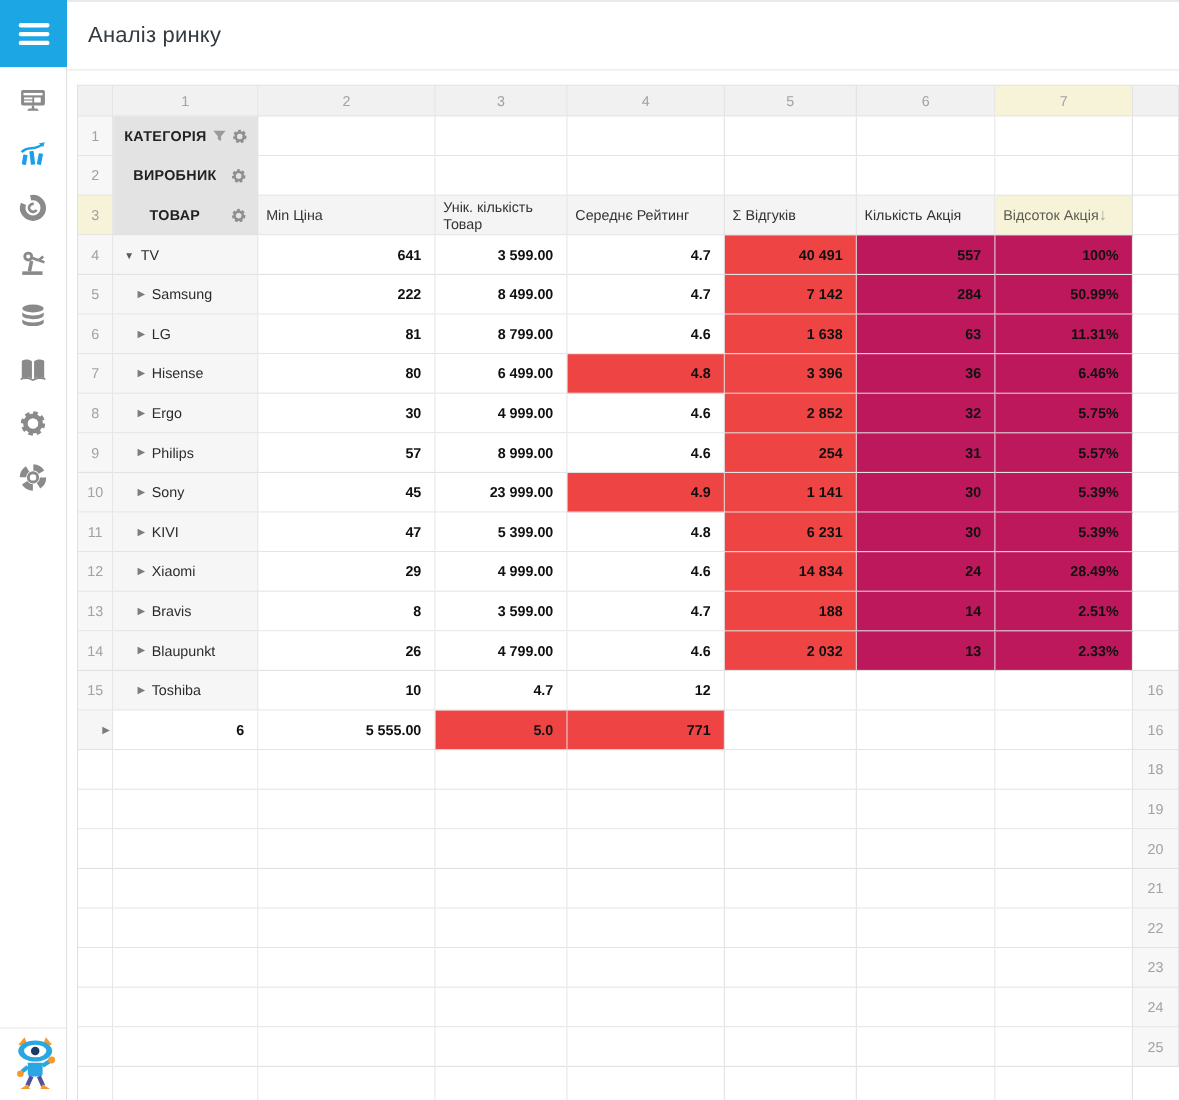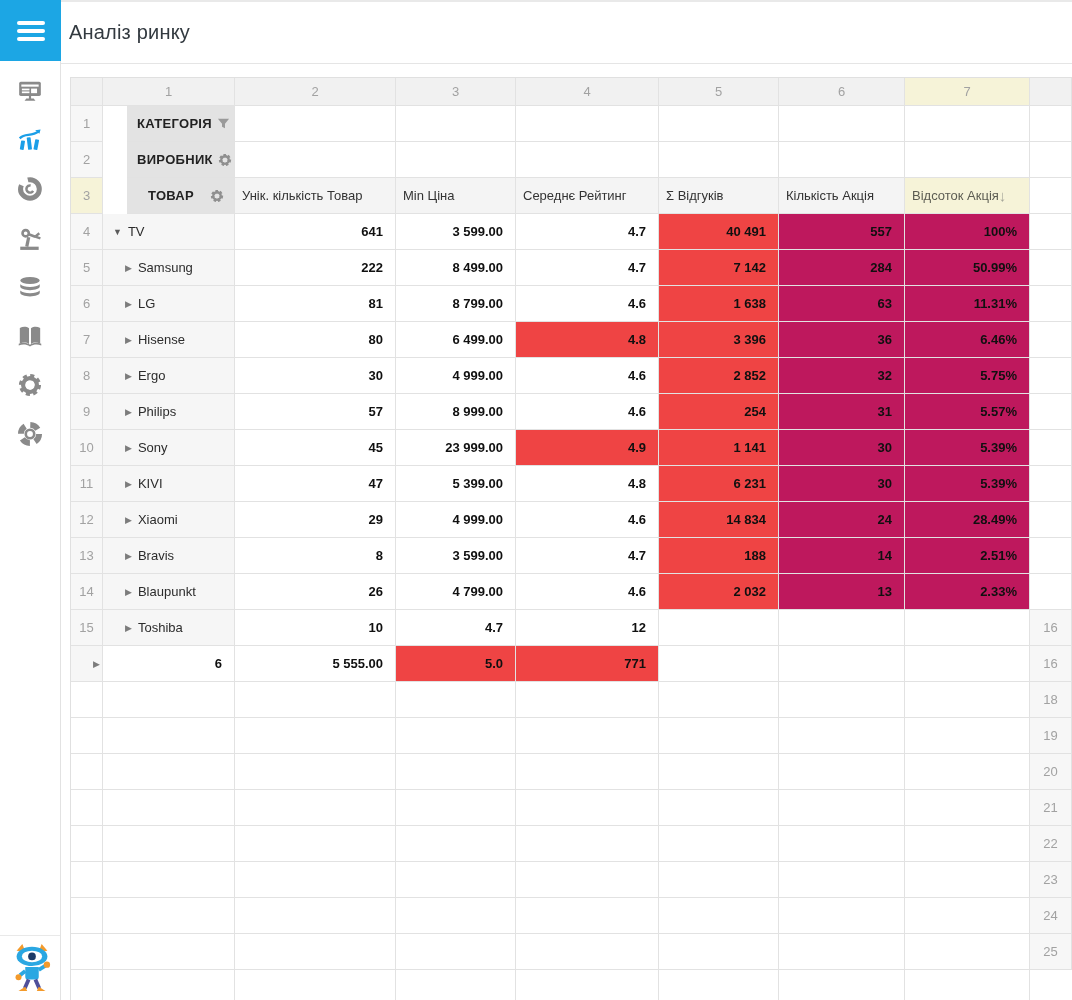--- a/index.html
+++ b/index.html
@@ -14,36 +14,36 @@
   .logo-btn { width: 61px; height: 61px; background: #1ca6e4; display: flex;
     align-items: center; justify-content: center; cursor: pointer; flex: 0 0 61px; }
   .hamburger { width: 28px; }
   .hamburger span { display: block; height: 4px; background: #fff; border-radius: 2px; margin: 4px 0; }
   .nav { display: flex; flex-direction: column; align-items: center; gap: 23px; padding-top: 17px; }
   .nav-item { width: 26px; height: 26px; display: flex; align-items: center; justify-content: center; cursor: pointer; }
   .mascot-area { margin-top: auto; border-top: 1px solid #e9e9e9; padding: 6px 0 2px 10px; }
 
   
   .main { flex: 1; border-top: 2px solid #e9e9e9; }
-  .topbar { height: 62px; display: flex; align-items: center; padding-left: 8px;
+  .topbar { height: 62px; display: flex; align-items: center; padding-left: 19px;
     border-bottom: 1px solid #e5e5e5; background: #fff; }
   .page-title { font-size: 20px; color: #333a40; letter-spacing: .2px; }
 
   
   .grid-wrap { padding: 13px 0 0 9px; }
   .grid { display: grid;
     grid-template-columns: 32px 132px 161px 120px 143px 120px 126px 125px 42px;
     grid-template-rows: 28px repeat(25, 36px);
     border-top: 1px solid #e0e0e0; border-left: 1px solid #e0e0e0; width: 1002px; }
   .cell { border-right: 1px solid #e2e2e2; border-bottom: 1px solid #e2e2e2;
     display: flex; align-items: center; font-size: 13px; overflow: hidden; background: #fff; }
   .col-num { background: #f1f1f1; color: #a2a2a2; justify-content: center; }
   .row-num { background: #f7f7f7; color: #a2a2a2; justify-content: center; }
   .sel-hdr { background: #f6f3d8 !important; }
-  .pivot-label { background: #e3e3e3; font-weight: bold; color: #222; padding: 0 10px 0 10px; gap: 5px; margin-left: 24px; }
+  .pivot-label { background: #e3e3e3; font-weight: bold; color: #222; padding: 0 10px 0 10px; gap: 5px; }
   .pivot-label .lbl { flex: 1; text-align: center; font-size: 13px; letter-spacing: .3px; }
   .measure-h { background: #f4f4f4; color: #333; padding: 0 7px; }
   .measure-h.sel-hdr { color: #5c5c52; justify-content: flex-start; }
   .sort-arrow { color: #a7a79b; font-size: 15px; font-weight: bold; }
   .label-cell { background: #f6f6f6; color: #2c2c2c; font-size: 13px; }
   .lvl0 { padding-left: 10px; } .lvl1 { padding-left: 22px; }
   .tri { font-size: 9px; color: #5b5b5b; margin-right: 6px; flex: 0 0 auto; }
   .tri.col { color: #7c7c7c; }
   .val { justify-content: flex-end; padding-right: 12px; font-weight: bold; color: #101010; }
   .c-green { background: #ef4444; }
@@ -198,24 +198,24 @@
           <div class="cell"></div>
           <div class="cell row-num sel-hdr">3</div>
           <div class="cell pivot-label">
             <span class="lbl">ТОВАР</span>
             <svg class="icn" width="14" height="14" viewBox="0 0 16 16" fill="none">
               <circle cx="8" cy="8" r="5" stroke="#8f8f8f" stroke-width="4" stroke-dasharray="2.4 1.9"></circle>
               <circle cx="8" cy="8" r="4.3" stroke="#8f8f8f" stroke-width="2.6"></circle>
             </svg>
           </div>
           <div class="cell measure-h">
+            <span>Min Ціна</span>
+          </div>
+          <div class="cell measure-h">
             <span>Унік. кількість Товар</span>
-          </div>
-          <div class="cell measure-h">
-            <span>Min Ціна</span>
           </div>
           <div class="cell measure-h">
             <span>Середнє Рейтинг</span>
           </div>
           <div class="cell measure-h">
             <span>Σ Відгуків</span>
           </div>
           <div class="cell measure-h">
             <span>Кількість Акція</span>
           </div>

